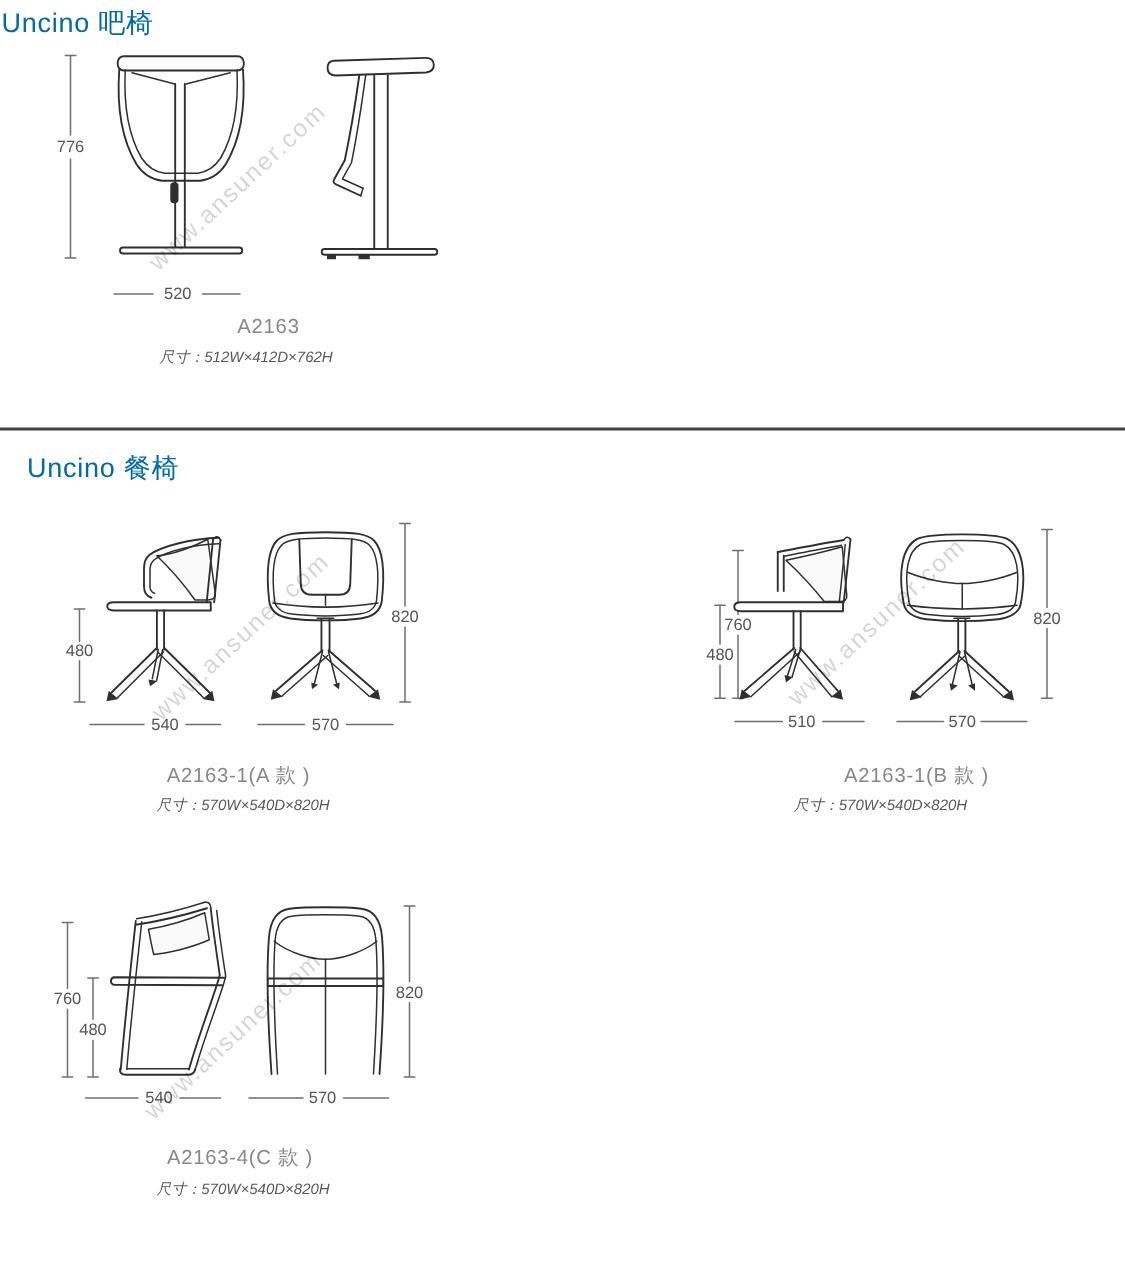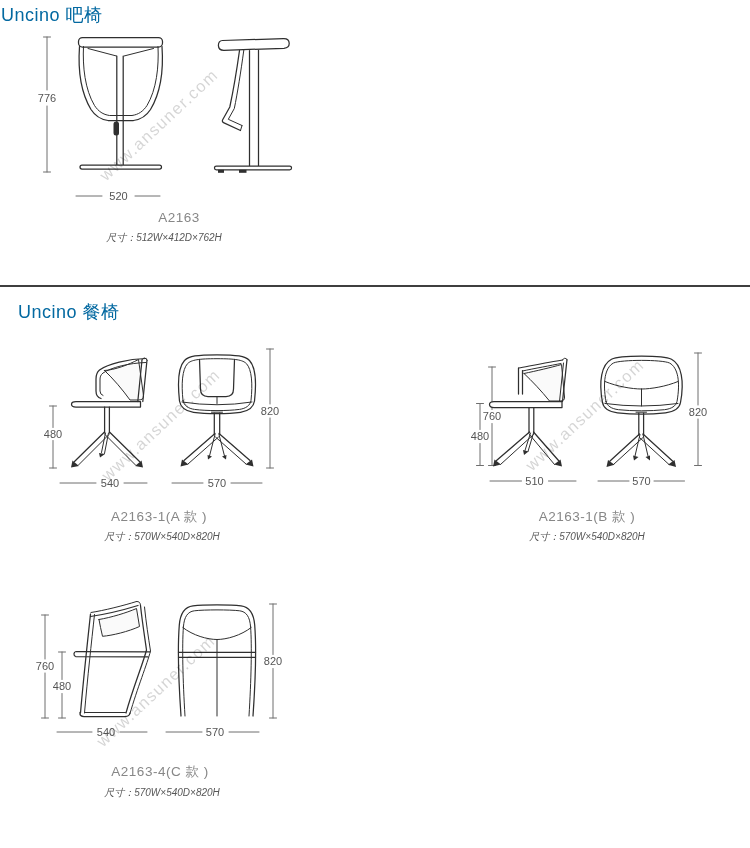--- a/index.html
+++ b/index.html
@@ -175,21 +175,21 @@
       <path d="M639.5 434 L610 461 M643 434 L672.5 461"></path>
       <path class="thin" d="M643 437.5 L613.5 464.5 M639.5 437.5 L669 464.5"></path>
       <path class="thin" d="M640 434.5 L635 456 M643 434.5 L648 456"></path>
       <path class="solid" d="M608 460 L614.5 464.8 L606.5 467 Z"></path>
       <path class="solid" d="M674.5 460 L668 464.8 L676 467 Z"></path>
       <path class="solid" d="M633 455.5 L638.5 457 L634 460.5 Z"></path>
       <path class="solid" d="M650 455.5 L645.5 457 L650 460.5 Z"></path>
     </g>
   </svg>
 
-  <div class="center-text code-text" style="left:587px;top:508px;">A2163-1(B 款 )</div>
+  <div class="center-text code-text" style="left:611px;top:508px;">A2163-1(B 款 )</div>
   <div class="center-text size-text" style="left:587px;top:530px;">尺寸：570W×540D×820H</div>
 
   <svg class="drawing" style="left:30px;top:596px;" width="135" height="150" viewBox="30 596 135 150">
     <g>
       <path class="dim" d="M41.5 615 H48.5 M45 615 V659 M45 673 V718 M41.5 718 H48.5"></path>
       <text x="45" y="669.5">760</text>
     </g>
     <g>
       <path class="dim" d="M58.5 652 H65.5 M62 652 V679.5 M62 693.5 V718 M58.5 718 H65.5"></path>
       <text x="62" y="690">480</text>

